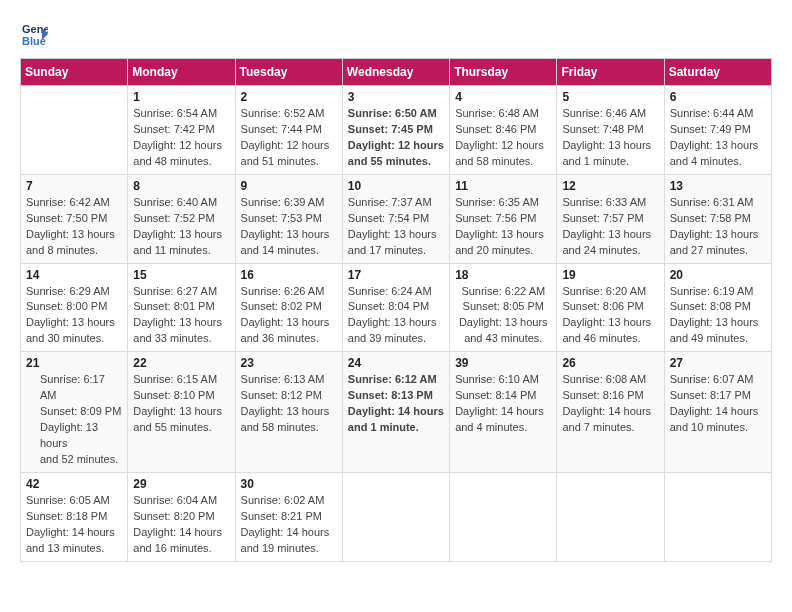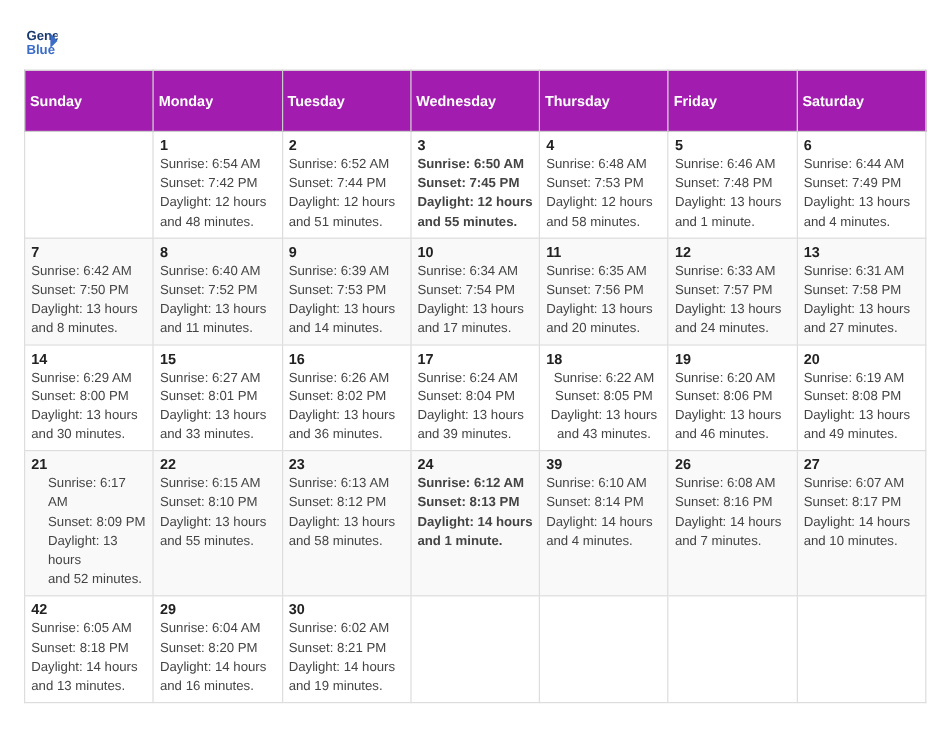--- a/index.html
+++ b/index.html
@@ -47,25 +47,25 @@
       font-size: 15px;
       color: #444;
       margin-top: 2px;
     }
     .calendar-table {
       width: 100%;
       border-collapse: collapse;
       table-layout: fixed;
     }
     .calendar-table thead tr th {
-      background-color: #a21caf;
+      background-color: #be185d;
       color: #fff;
       font-size: 12px;
       font-weight: bold;
-      padding: 18px 4px;
+      padding: 6px 4px;
       text-align: left;
       border: 1px solid #ccc;
     }
     .calendar-table tbody tr td {
       vertical-align: top;
       border: 1px solid #ddd;
       padding: 4px 5px;
       font-size: 10px;
       color: #333;
       height: 78px;
@@ -143,21 +143,21 @@
         <td>
           <span class="day-number">3</span>
           <div class="day-info" style="white-space: pre-line; font-weight: bold;">Sunrise: 6:50 AM
 Sunset: 7:45 PM
 Daylight: 12 hours
 and 55 minutes.</div>
         </td>
         <td>
           <span class="day-number">4</span>
           <div class="day-info" style="white-space: pre-line;">Sunrise: 6:48 AM
-Sunset: 7:53 PM
+Sunset: 8:46 PM
 Daylight: 12 hours
 and 58 minutes.</div>
         </td>
         <td>
           <span class="day-number">5</span>
           <div class="day-info" style="white-space: pre-line;">Sunrise: 6:46 AM
 Sunset: 7:48 PM
 Daylight: 13 hours
 and 1 minute.</div>
         </td>
@@ -186,21 +186,21 @@
         </td>
         <td>
           <span class="day-number">9</span>
           <div class="day-info" style="white-space: pre-line;">Sunrise: 6:39 AM
 Sunset: 7:53 PM
 Daylight: 13 hours
 and 14 minutes.</div>
         </td>
         <td>
           <span class="day-number">10</span>
-          <div class="day-info" style="white-space: pre-line;">Sunrise: 6:34 AM
+          <div class="day-info" style="white-space: pre-line;">Sunrise: 7:37 AM
 Sunset: 7:54 PM
 Daylight: 13 hours
 and 17 minutes.</div>
         </td>
         <td>
           <span class="day-number">11</span>
           <div class="day-info" style="white-space: pre-line;">Sunrise: 6:35 AM
 Sunset: 7:56 PM
 Daylight: 13 hours
 and 20 minutes.</div>

